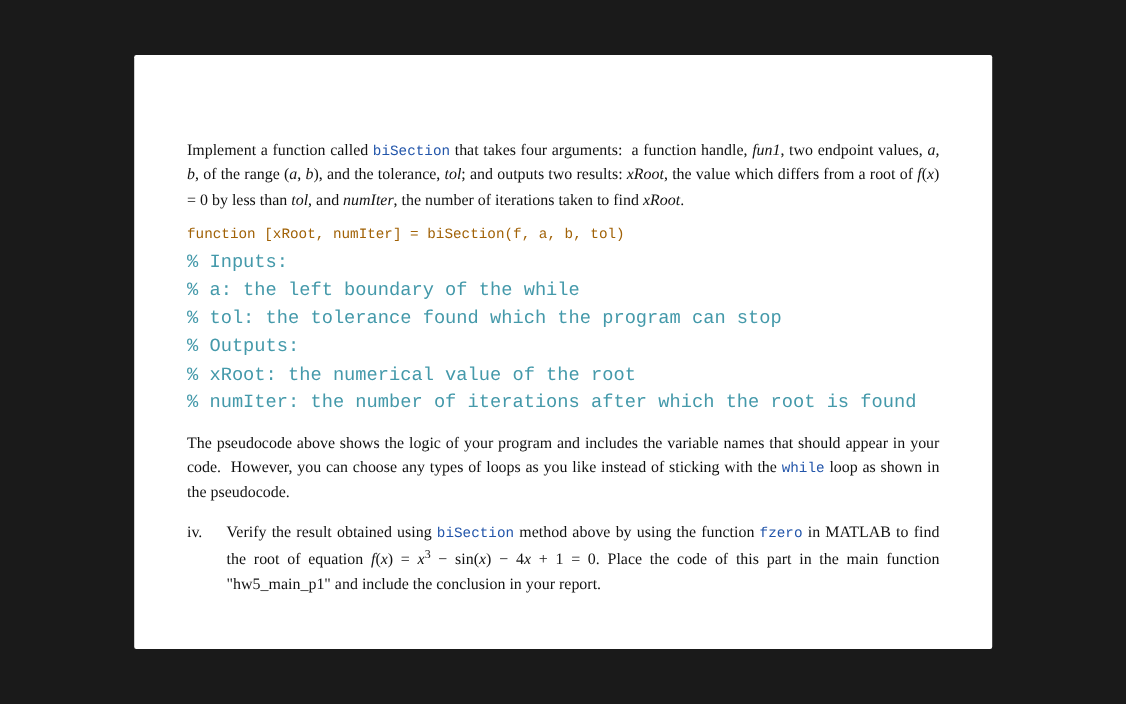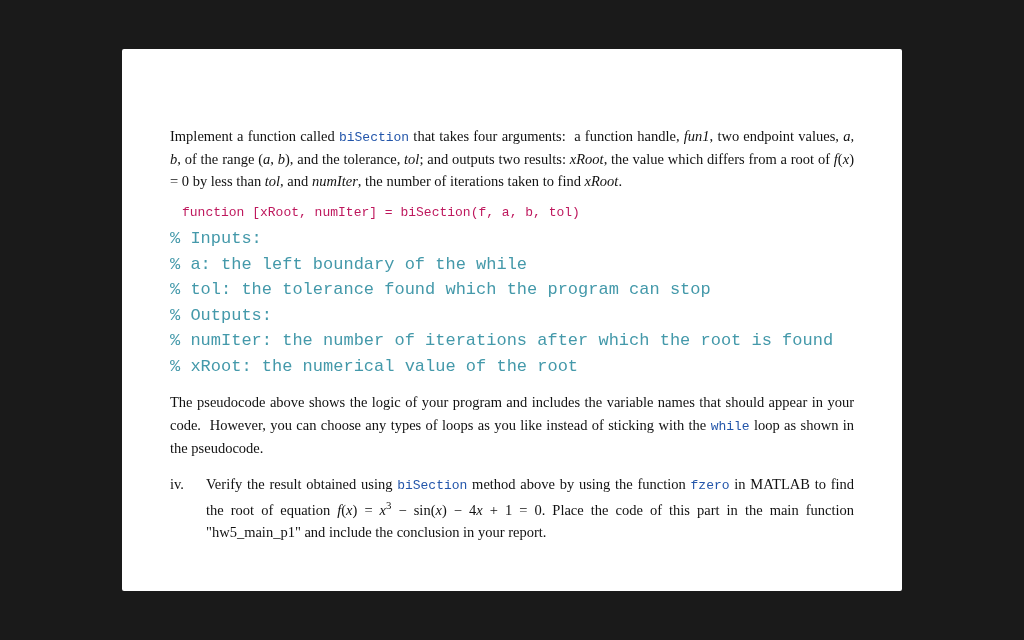--- a/index.html
+++ b/index.html
@@ -30,22 +30,22 @@
     }
 
     .intro-para p {
       text-align: justify;
       margin-top: 44px;
     }
 
     .code-block {
       font-family: 'Courier New', Courier, monospace;
       font-size: 13px;
-      color: #be185d;
-      margin: 6px 0 4px 12px;
+      color: #a16207;
+      margin: 6px 0 4px 0;
       line-height: 1.5;
     }
 
     .code-comment {
       font-family: 'Courier New', Courier, monospace;
       font-size: 17px;
       color: #4499aa;
       line-height: 1.5;
     }
 
@@ -107,22 +107,22 @@
 
   <div class="code-block">
     <span>function [xRoot, numIter] = biSection(f, a, b, tol)</span>
   </div>
 
   <div class="code-comment">
     <div>% Inputs:</div>
     <div>% a: the left boundary of the while</div>
     <div>% tol: the tolerance found which the program can stop</div>
     <div>% Outputs:</div>
+    <div>% xRoot: the numerical value of the root</div>
     <div>% numIter: the number of iterations after which the root is found</div>
-    <div>% xRoot: the numerical value of the root</div>
   </div>
 
   <p class="pseudocode-desc">
     The pseudocode above shows the logic of your program and includes the variable names
     that should appear in your code.&nbsp; However, you can choose any types of loops as you like
     instead of sticking with the <span class="inline-code">while</span> loop as shown in the pseudocode.
   </p>
 
   <ul class="numbered-list">
     <li>

